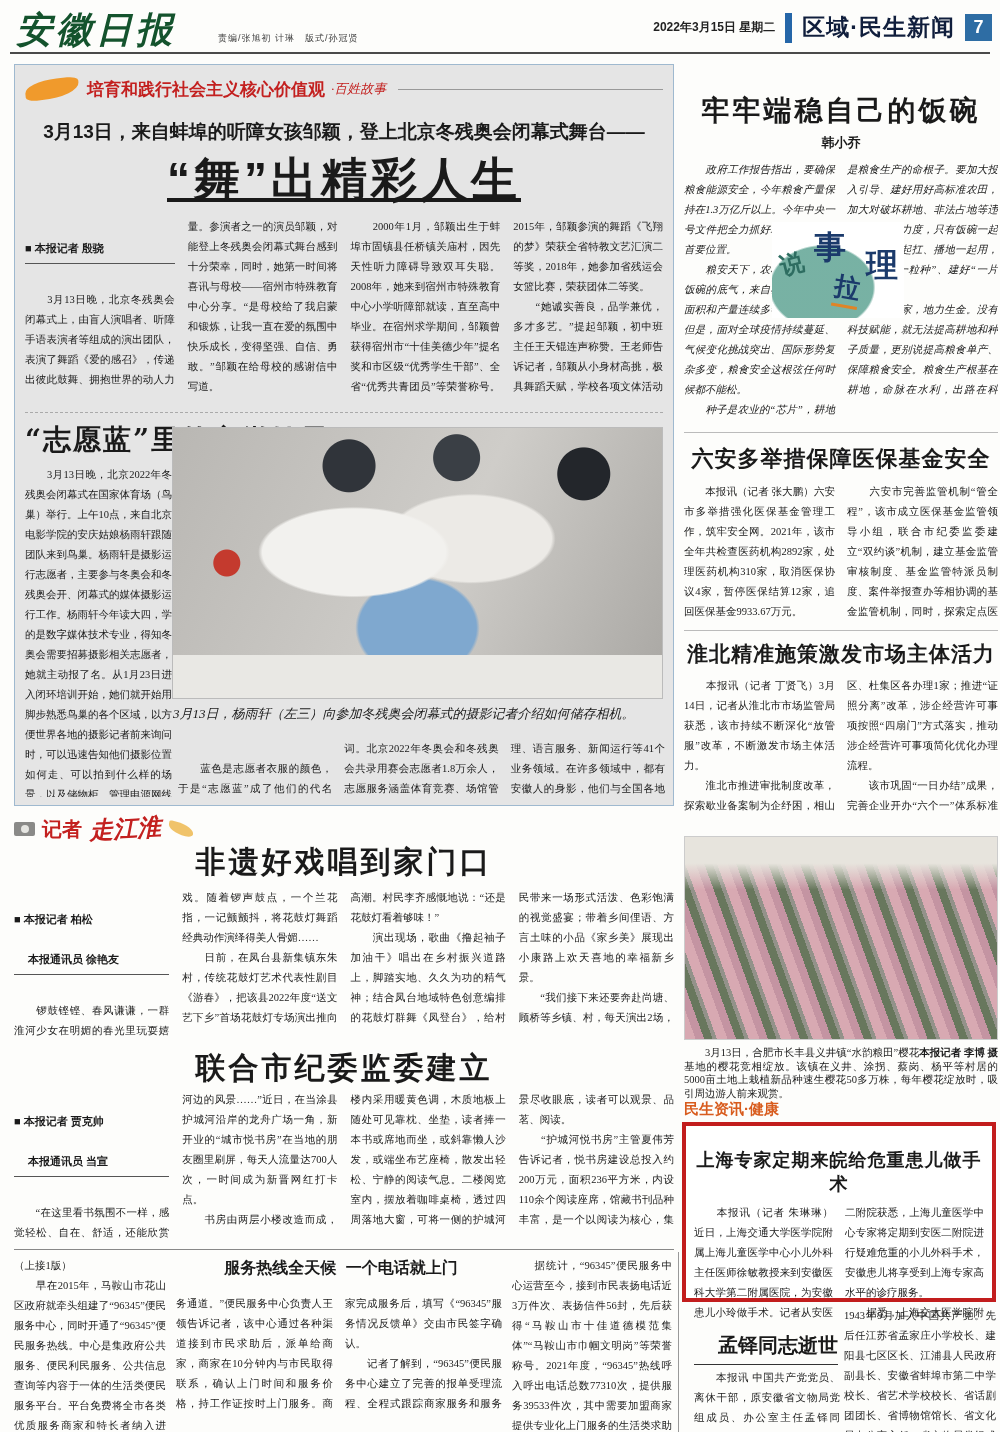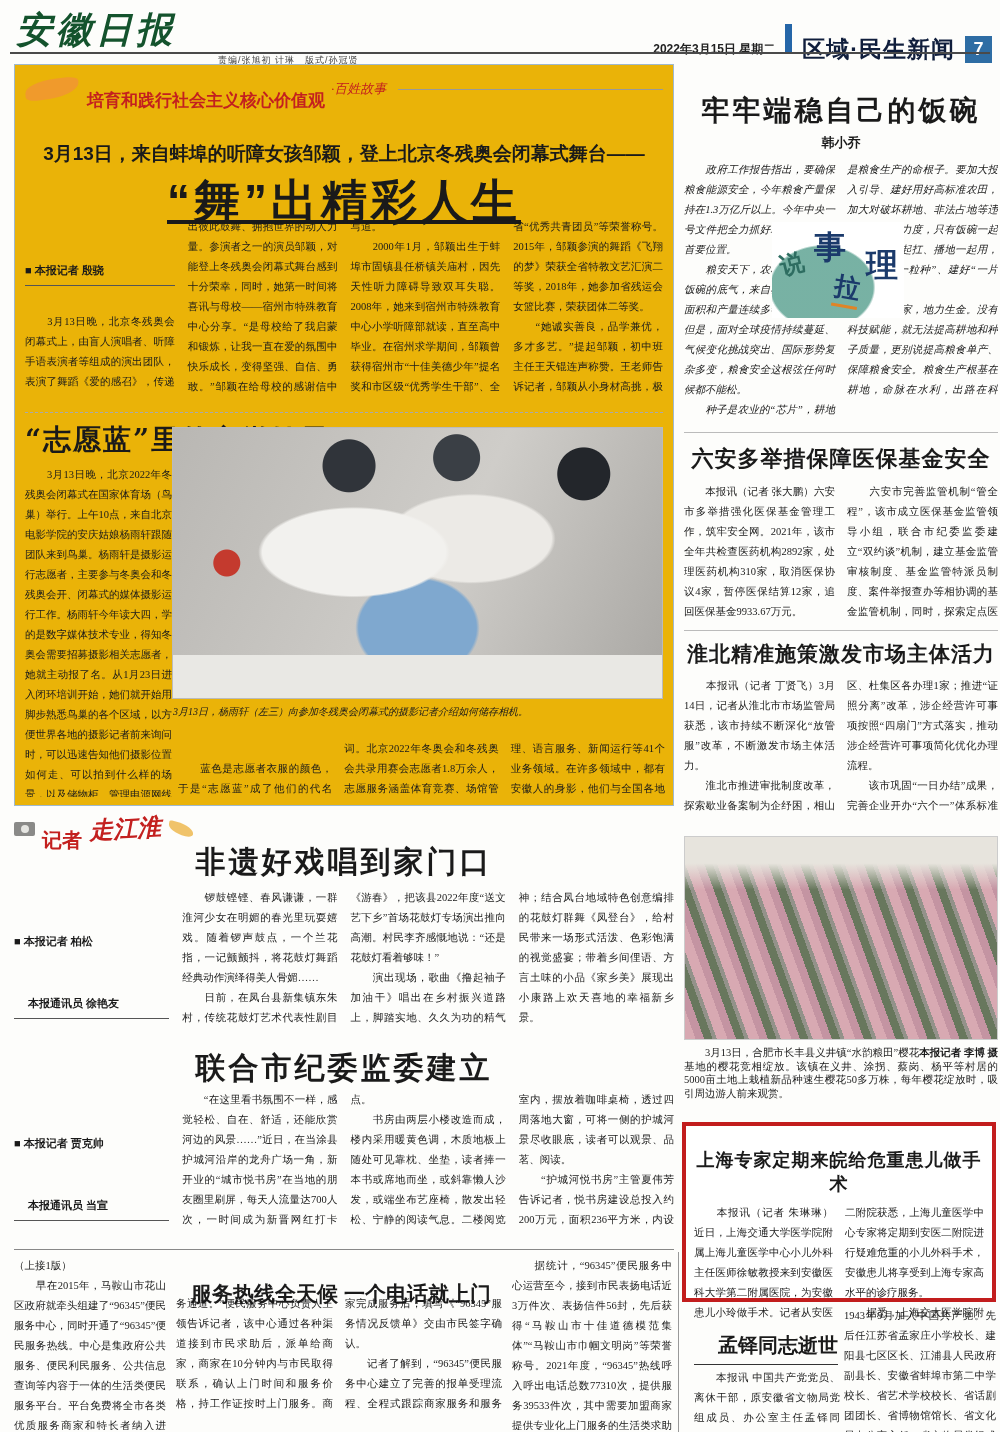--- a/index.html
+++ b/index.html
@@ -1,41 +1,41 @@
 <!DOCTYPE html>
 <html><head>
 <meta charset="utf-8">
 <style>
   * { margin:0; padding:0; box-sizing:border-box; }
   body { background:#e9e9e7; }
   #page { position:relative; width:1000px; height:1432px; margin:0 auto; background:#fdfdfb; overflow:hidden;
           font-family:"Liberation Serif", serif; color:#1a1a1a; }
   .abs { position:absolute; }
-  .sans { font-family:"Liberation Sans", sans-serif;margin-top:22px; }
+  .sans { font-family:"Liberation Sans", sans-serif; }
   .body-text { font-size:10.5px; line-height:20px; text-align:justify; white-space:pre-line; overflow:hidden; }
   .cols2 { column-count:2; column-gap:12px; }
   .cols3 { column-count:3; column-gap:12px; }
   .cols4 { column-count:4; column-gap:13px; }
   .byline { font-weight:bold; font-size:11px; border-bottom:1px solid #555; padding:1px 0 5px; margin-bottom:6px; }
   .byline2 { font-weight:bold; font-size:11px; border-bottom:1px solid #555; padding:0 0 5px; margin-bottom:6px; }
 
   
   #logo { left:16px; top:6px; font-size:36px; font-weight:bold; font-style:italic; color:#14532d;
           letter-spacing:4px; font-family:"DejaVu Serif", serif; }
   #editors { left:218px; top:32px; font-size:9px; color:#444; letter-spacing:1px; }
   #head-right { right:8px; top:12px; display:flex; align-items:center; gap:10px; }
   #issue-date { font-size:12px; font-weight:bold; color:#222; }
   #sec-bar { width:7px; height:30px; background:#2566a8; }
   #section-name { font-size:23px; font-weight:900; color:#101e3c; letter-spacing:1px; }
   #page-box { width:27px; height:27px; background:#2e6da4; color:#fff; font-size:18px; font-weight:bold;
               display:flex; align-items:center; justify-content:center; }
   #head-rule { left:10px; top:52px; width:980px; border-top:2px solid #4a4a4a; }
 
   
-  #lead-box { left:14px; top:64px; width:660px; height:742px; border:1px solid #9fb9cf; background:#eab308; }
+  #lead-box { left:14px; top:64px; width:660px; height:742px; border:1px solid #9fb9cf; background:#e5e5e5; }
   #ribbon-row { position:absolute; left:10px; top:10px; width:638px; height:28px; display:flex; align-items:center; }
   #ribbon-swoosh { width:54px; height:20px; background:#f09a2c; border-radius:60% 20% 70% 20%; transform:rotate(-6deg); margin-right:8px; }
   #ribbon-label { color:#c3201f; font-weight:bold; font-size:17px; }
   #ribbon-sub { color:#c3201f; font-size:13px; font-style:italic; margin-left:6px; }
   #ribbon-line { flex:1; border-top:1px solid #999; margin-left:12px; }
   #lead-kicker { position:absolute; left:0; top:54px; width:100%; text-align:center; font-size:19px; font-weight:bold; }
   #lead-title { position:absolute; left:0; top:84px; width:100%; text-align:center; font-size:46px; font-weight:900; letter-spacing:4px;text-decoration:underline; }
   #lead-flow { position:absolute; left:10px; top:152px; width:638px; height:186px; }
   #lead-dash { position:absolute; left:10px; top:347px; width:638px; border-top:1px dashed #aaa; }
   #vol-title { position:absolute; left:10px; top:356px; width:340px; font-size:28px; font-weight:900;
@@ -45,41 +45,41 @@
     background:
       linear-gradient(0deg, #e9e8e4 0 16%, rgba(0,0,0,0) 16%),
       radial-gradient(circle at 11% 50%, #c43a2e 0 13px, rgba(0,0,0,0) 14px),
       radial-gradient(circle at 36% 14%, #30343a 0 26px, rgba(0,0,0,0) 27px),
       radial-gradient(circle at 58% 11%, #3a3f45 0 23px, rgba(0,0,0,0) 24px),
       radial-gradient(circle at 84% 17%, #23262b 0 26px, rgba(0,0,0,0) 27px),
       radial-gradient(ellipse at 37% 46%, #f2f1ee 0 21%, rgba(0,0,0,0) 22%),
       radial-gradient(ellipse at 61% 41%, #eceae6 0 19%, rgba(0,0,0,0) 20%),
       radial-gradient(ellipse at 50% 74%, #7fa8cf 0 17%, rgba(0,0,0,0) 18%),
       linear-gradient(115deg, #b9b7b3, #cfcdc9 55%, #a9a7a3); }
-  #vol-photo-cap { position:absolute; left:158px; top:640px; width:492px; font-size:10px; font-style:italic; }
+  #vol-photo-cap { position:absolute; left:158px; top:640px; width:492px; font-size:13px; font-style:italic; }
   #vol-cap { position:absolute; left:163px; top:674px; width:487px; height:62px; }
 
   
   #reporter-badge { left:14px; top:812px; width:215px; height:34px; display:flex; align-items:center; gap:7px; }
   .cam { width:21px; height:14px; background:#8a8a88; border-radius:2px; position:relative; }
   .cam::after { content:""; position:absolute; left:7px; top:3px; width:8px; height:8px; border-radius:50%; background:#e6e6e2; }
   #rb-label { color:#c3201f; font-weight:900; font-size:20px; }
   #rb-script { color:#c3201f; font-weight:900; font-size:24px; font-style:italic; transform:rotate(-3deg); }
   #rb-swash { width:26px; height:12px; background:#f0c36a; border-radius:10% 80% 30% 80%; transform:rotate(14deg); }
   #heritage-title { left:14px; top:842px; width:660px; text-align:center; font-size:30px; font-weight:900;
                     font-family:"DejaVu Serif", serif; letter-spacing:3px; }
   #heritage-flow { left:14px; top:888px; width:660px; height:158px; }
   #bookroom-title { left:14px; top:1048px; width:660px; text-align:center; font-size:30px; font-weight:900;
                     font-family:"DejaVu Serif", serif; letter-spacing:3px; }
   #bookroom-flow { left:14px; top:1090px; width:660px; height:157px; }
 
   
   #strip-rule { left:14px; top:1249px; width:660px; border-top:1px solid #888; }
   #hotline-col1 { left:14px; top:1256px; width:152px; height:174px; }
-  #hotline-title { left:176px; top:1258px; width:330px; text-align:center; font-size:21px; font-weight:900; }
+  #hotline-title { left:176px; top:1258px; width:330px; text-align:center; font-size:16px; font-weight:900;font-family:Liberation Mono, monospace; }
   #hotline-col23 { left:176px; top:1294px; width:326px; height:136px; }
   #hotline-col4 { left:512px; top:1256px; width:160px; height:174px; }
   #vline { left:678px; top:1252px; height:180px; border-left:1px solid #999; }
 
   
   #rb-title { left:684px; top:92px; width:314px; text-align:center; font-size:28px; font-weight:900;
               font-family:"DejaVu Serif", serif; letter-spacing:3px; }
   #rb-author { left:684px; top:134px; width:314px; text-align:center; font-size:13px; font-weight:bold; }
   #rb-body { left:684px; top:160px; width:314px; height:262px; font-style:italic; }
   #talk-badge { left:772px; top:222px; width:132px; height:96px; background:

